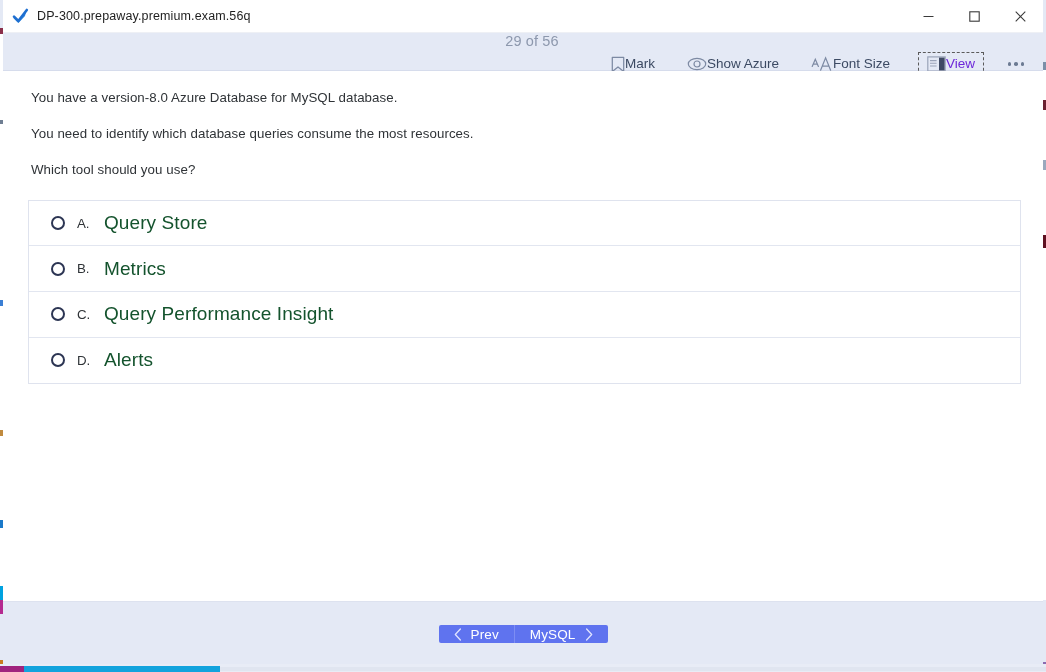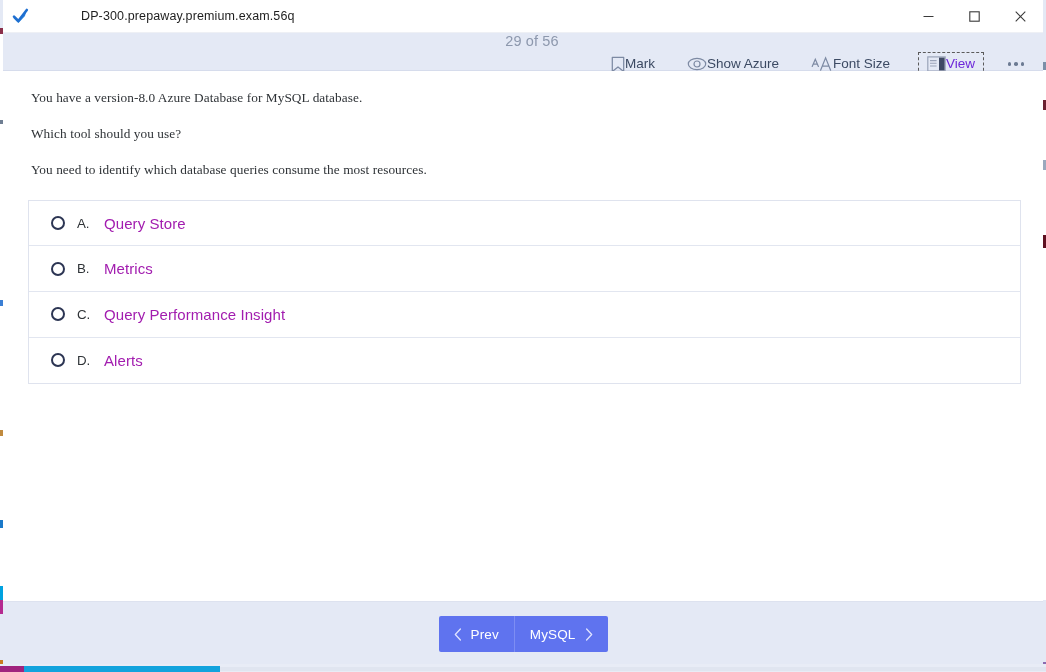--- a/index.html
+++ b/index.html
@@ -92,21 +92,20 @@
   }
 
   
   .titlebar {
     position: relative;
     height: 32px;
     background: #ffffff;
     display: flex;
     align-items: center;
     border-bottom: 1px solid #eef0f5;
-    gap: 44px;
   }
   .titlebar-icon {
     margin-left: 9px;
     width: 17px; height: 17px;
     display: flex; align-items: center; justify-content: center;
     flex: none;
   }
   .titlebar-title {
     margin-left: 8px;
     font-size: 12.5px;
@@ -195,21 +194,20 @@
     height: 530px;
     background: #ffffff;
     padding: 0;
   }
   .q-text {
     font-size: 13.3px;
     color: #2f3337;
     margin: 0 0 0 28px;
     line-height: 1.35;
     letter-spacing: 0.005em;
-    font-family: Liberation Serif, serif;
   }
   .q-line-1 { padding-top: 18px; }
   .q-line-2 { padding-top: 18px; }
   .q-line-3 { padding-top: 18px; }
 
   .answers {
     margin: 21px 0 0 25px;
     width: 993px;
     border: 1px solid #dfe3ee;
     background: #ffffff;
@@ -233,22 +231,22 @@
     margin-right: 12px;
     margin-left: 8px;
   }
   .answer-letter {
     font-size: 13.3px;
     color: #2f3337;
     margin-right: 11px;
     min-width: 16px;
   }
   .answer-label {
-    font-size: 15px;
-    color: #a21caf;
+    font-size: 19px;
+    color: #14532d;
     letter-spacing: 0.005em;
   }
 
   
   .footer {
     position: relative;
     height: 64px;
     background: #e4e9f5;
     border-top: 1px solid #dde2ef;
     display: flex;
@@ -257,21 +255,21 @@
   }
   .nav-group {
     display: flex;
     border-radius: 2px;
     overflow: hidden;
   }
   .nav-btn {
     background: #5f73ef;
     color: #ffffff;
     font-size: 13.5px;
-    height: 36px;
+    height: 18px;
     display: flex;
     align-items: center;
     justify-content: center;
     gap: 9px;
     padding: 0 15px;
     letter-spacing: 0.01em;
   }
   .nav-btn.prev { border-right: 1px solid #7d8df3; }
   .nav-chev { display: flex; align-items: center; color: #dfe3ff; }
 </style>
@@ -367,22 +365,22 @@
             <i></i>
           </span>
       </div>
 
     </div>
   </div>
 
   <div class="content">
 
     <div class="q-text q-line-1">You have a version-8.0 Azure Database for MySQL database.</div>
+    <div class="q-text q-line-2">You need to identify which database queries consume the most resources.</div>
     <div class="q-text q-line-3">Which tool should you use?</div>
-    <div class="q-text q-line-2">You need to identify which database queries consume the most resources.</div>
 
     <div class="answers">
 
       <div class="answer-row">
         <span class="radio"></span>
         <span class="answer-letter">A.</span>
         <span class="answer-label">Query Store</span>
       </div>
 
       <div class="answer-row">

